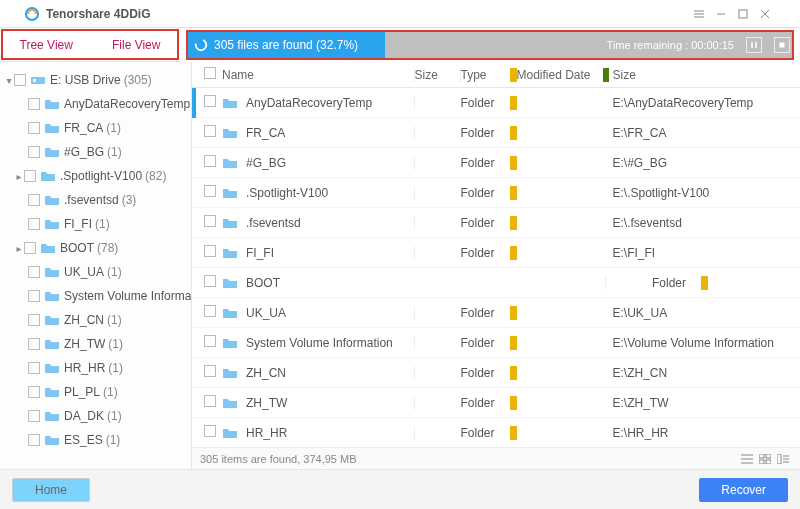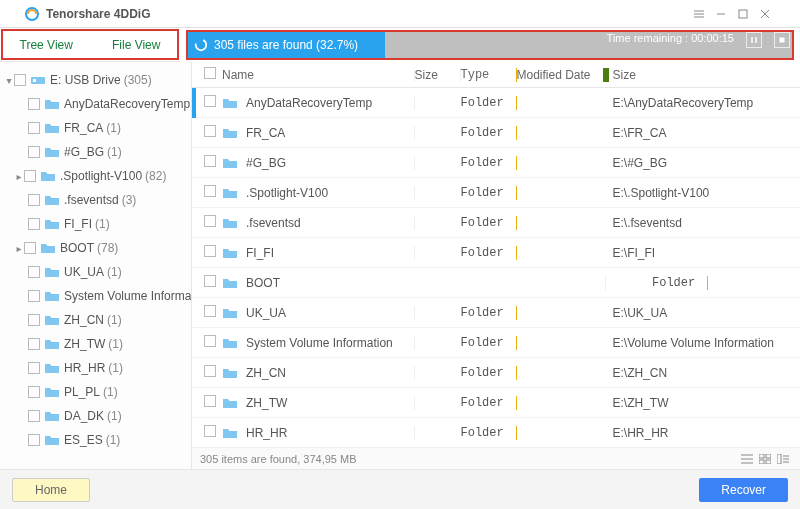--- a/index.html
+++ b/index.html
@@ -8,64 +8,64 @@
 
 .titlebar { height: 28px; display: flex; align-items: center; padding: 0 24px; border-bottom: 1px solid #e0e0e0; }
 .titlebar-logo { width: 16px; height: 16px; margin-right: 6px; display: inline-flex; align-items:center; justify-content:center; }
 .titlebar-title { font-size: 12px; color: #555; font-weight: 600; flex: 0 0 auto; }
 .titlebar-spacer { flex: 1; }
 .titlebar-btn { width: 22px; height: 22px; display: inline-flex; align-items: center; justify-content: center; color: #888; cursor: pointer; }
 
 .toolbar { display: flex; align-items: stretch; height: 34px; }
 .view-switch { width: 180px; position: relative; display: flex; align-items: center; justify-content: space-around; border-bottom: 1px solid #e6e6e6; }
 .red-box { position: absolute; top: 1px; left: 1px; right: 1px; bottom: 1px; border: 2px solid #d83a2f; pointer-events: none; }
-.view-tab { font-size: 12px; color: #15803d; cursor: pointer; }
+.view-tab { font-size: 12px; color: #be185d; cursor: pointer; }
 
 .progress-wrap { flex: 1; margin: 4px 6px; position: relative; background: #bfbfbf; height: 26px; display: flex; align-items: center; }
 .progress-fill { position: absolute; left: 0; top: 0; bottom: 0; background: #2aa3ef; width: 33%; }
 .progress-left { position: relative; display: flex; align-items: center; gap: 6px; padding-left: 8px; color: #fff; font-size: 12px; z-index: 2; }
 .spinner-icon { width: 14px; height: 14px; }
-.progress-right { position: absolute; right: 4px; top: 0; bottom: 0; display: flex; gap: 12px; color: #fff; font-size: 11px; z-index: 2; }
+.progress-right { position: absolute; right: 4px; top: 0; bottom: 0; display: flex; align-items: center; gap: 12px; color: #fff; font-size: 11px; z-index: 2; }
 .ctrl-btn { width: 16px; height: 16px; border: 1px solid rgba(255,255,255,0.7); display: inline-flex; align-items:center; justify-content:center; cursor:pointer; }
 .progress-red-box { position:absolute; left:0; right:0; top:-2px; bottom:-2px; border:2px solid #d83a2f; pointer-events:none; z-index:3; }
 
 .body { flex: 1; display: flex; min-height: 0; }
 
 .sidebar { width: 192px; border-right: 1px solid #e6e6e6; overflow-y: auto; padding-top: 6px; background: #fdfdfd; }
 .tree-row { display: flex; align-items: center; height: 24px; padding-left: 6px; color: #555; font-size: 12px; cursor: pointer; white-space: nowrap; overflow: hidden; }
 .tree-row.root { padding-left: 4px; }
 .tree-row.child { padding-left: 28px; }
 .caret { width: 10px; display: inline-flex; justify-content:center; color:#888; font-size:10px; }
 .chk { width: 12px; height: 12px; border: 1px solid #bbb; margin-right: 4px; flex-shrink:0; }
 .drive-icon { width: 16px; height: 12px; margin-right: 4px; display:inline-flex; }
 .folder-icon { width: 16px; height: 12px; margin-right: 4px; display:inline-flex; }
 .count { color: #888; margin-left: 3px; }
 
 .main { flex: 1; display: flex; flex-direction: column; min-width: 0; }
 .table-header { display: flex; align-items: center; height: 26px; border-bottom: 1px solid #e6e6e6; padding-left: 12px; color: #666; font-size: 12px; }
 .col-chk { width: 18px; }
 .col-name { flex: 1.5; min-width: 0; border-right: 1px solid #eee; padding-right:4px; }
 .col-size { width: 46px; border-right: 1px solid #eee; }
-.col-type { width: 56px; border-right: 1px solid #eab308; font-family: Liberation Mono, monospace; }
+.col-type { width: 56px; border-right: 7px solid #eab308; }
 .col-date { width: 92px; border-right: 6px solid #4d7c0f; }
 .col-path { flex: 1.5; min-width: 0; padding-left: 4px; }
 
 .table-body { flex: 1; overflow-y: auto; }
 .row { display: flex; align-items: center; height: 30px; padding-left: 12px; border-bottom: 1px solid #f3f3f3; color: #555; font-size: 12px; }
 .row .col-name { display: flex; align-items: center; gap: 4px; }
 .selection-bar { position: absolute; left: 0; width: 4px; height: 30px; background: #2aa3ef; }
 .row-wrap { position: relative; }
 
 .statusbar { height: 22px; border-top: 1px solid #eee; display: flex; align-items: center; padding: 0 8px; font-size: 11px; color: #888; background:#fafafa; }
 .status-spacer { flex:1; }
 .view-icon-btn { width: 18px; height: 16px; display:inline-flex; align-items:center; justify-content:center; cursor:pointer; }
 
 .footer { height: 40px; display: flex; align-items: center; padding: 0 12px; background: #f4f4f4; border-top:1px solid #e6e6e6; }
 .btn { height: 24px; padding: 0 22px; display: inline-flex; align-items: center; justify-content: center; font-size: 12px; cursor: pointer; border-radius:2px; }
-.btn-home { background:#fef9c3; border:1px solid #ccc; color:#666; }
+.btn-home { background:#7dd3fc; border:1px solid #ccc; color:#666; }
 .btn-recover { background:#3b82f6; color:#fff; margin-left:auto; }
 
 
 .sidebar::-webkit-scrollbar, .table-body::-webkit-scrollbar { width: 10px; }
 .sidebar::-webkit-scrollbar-thumb, .table-body::-webkit-scrollbar-thumb { background: #d4d4d4; }
 </style>
 </head>
 <body>
 
 <div class="window">

